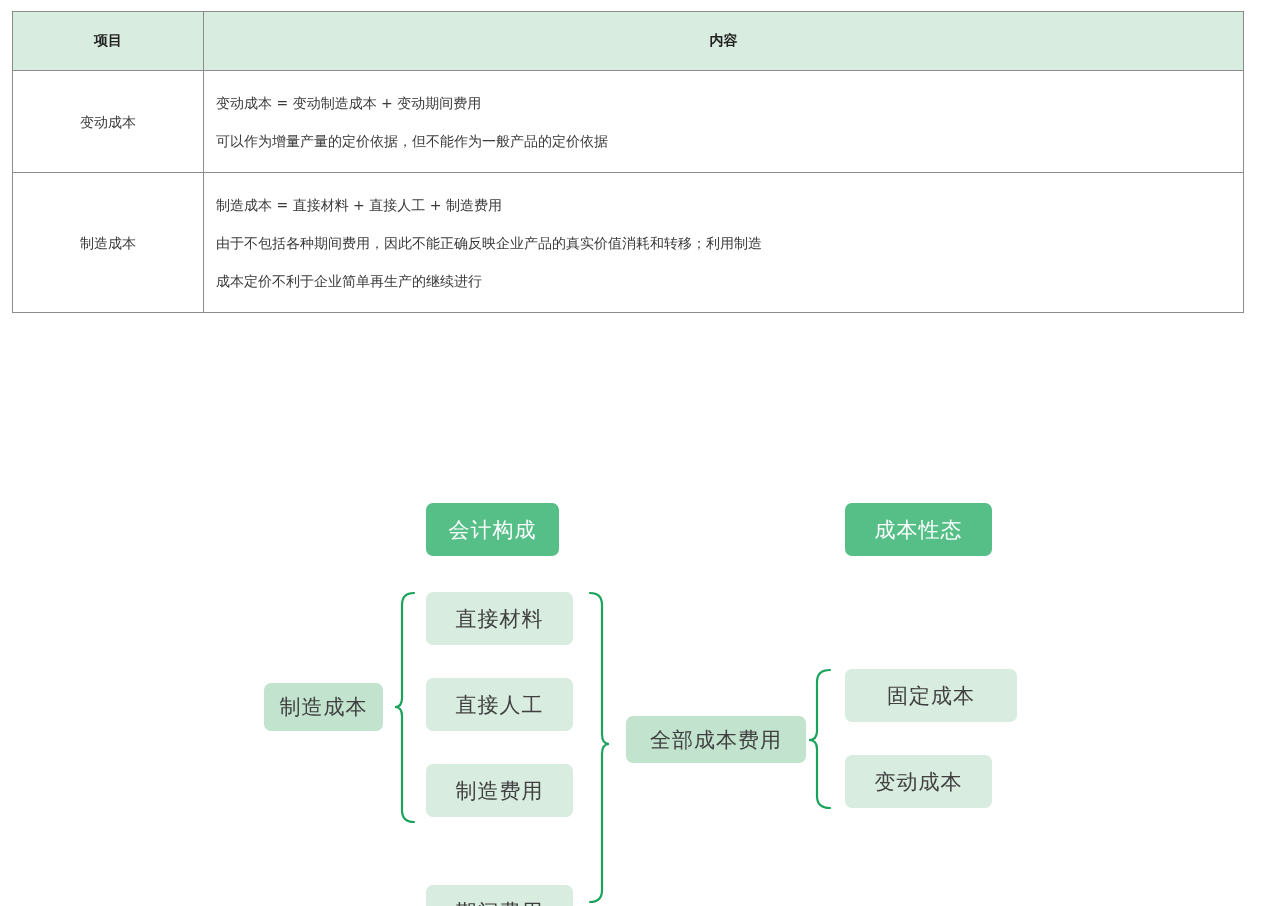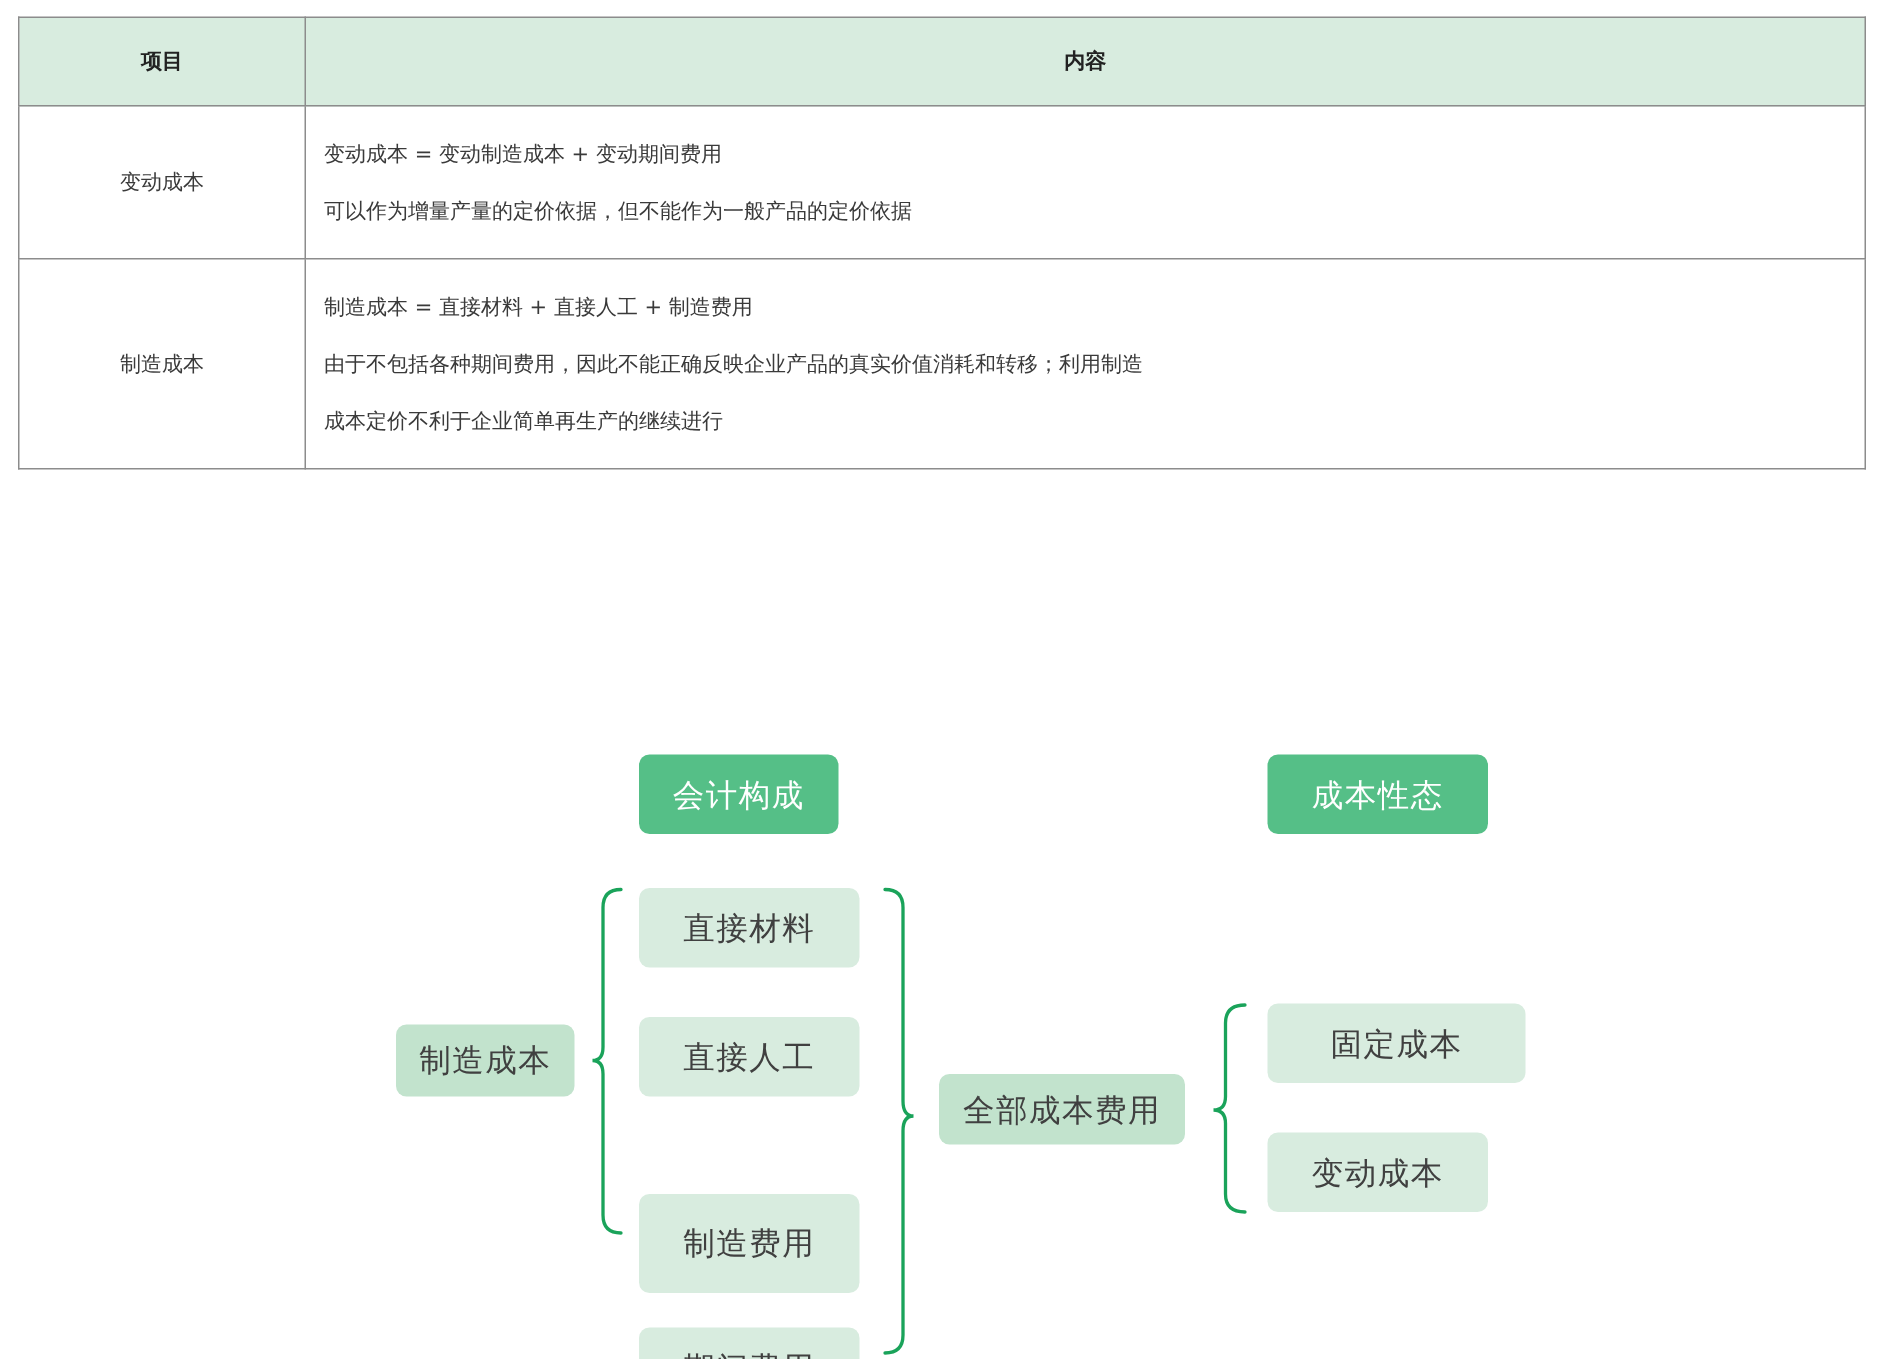--- a/index.html
+++ b/index.html
@@ -78,28 +78,28 @@
   <div class="node mid" style="left:264px; top:683px; width:119px; height:48px;">
     <span>制造成本</span>
   </div>
 
   <div class="node leaf" style="left:426px; top:592px; width:147px; height:53px;">
     <span>直接材料</span>
   </div>
   <div class="node leaf" style="left:426px; top:678px; width:147px; height:53px;">
     <span>直接人工</span>
   </div>
-  <div class="node leaf" style="left:426px; top:796px; width:147px; height:66px;">
+  <div class="node leaf" style="left:426px; top:764px; width:147px; height:53px;">
     <span>制造费用</span>
   </div>
   <div class="node leaf" style="left:426px; top:850px; width:147px; height:53px;margin-top:35px;">
     <span>期间费用</span>
   </div>
 
-  <div class="node mid" style="left:626px; top:716px; width:164px; height:47px;">
+  <div class="node mid" style="left:626px; top:716px; width:180px; height:47px;">
     <span>全部成本费用</span>
   </div>
 
   <div class="node leaf" style="left:845px; top:669px; width:172px; height:53px;">
     <span>固定成本</span>
   </div>
   <div class="node leaf" style="left:845px; top:755px; width:147px; height:53px;">
     <span>变动成本</span>
   </div>
 </div>

